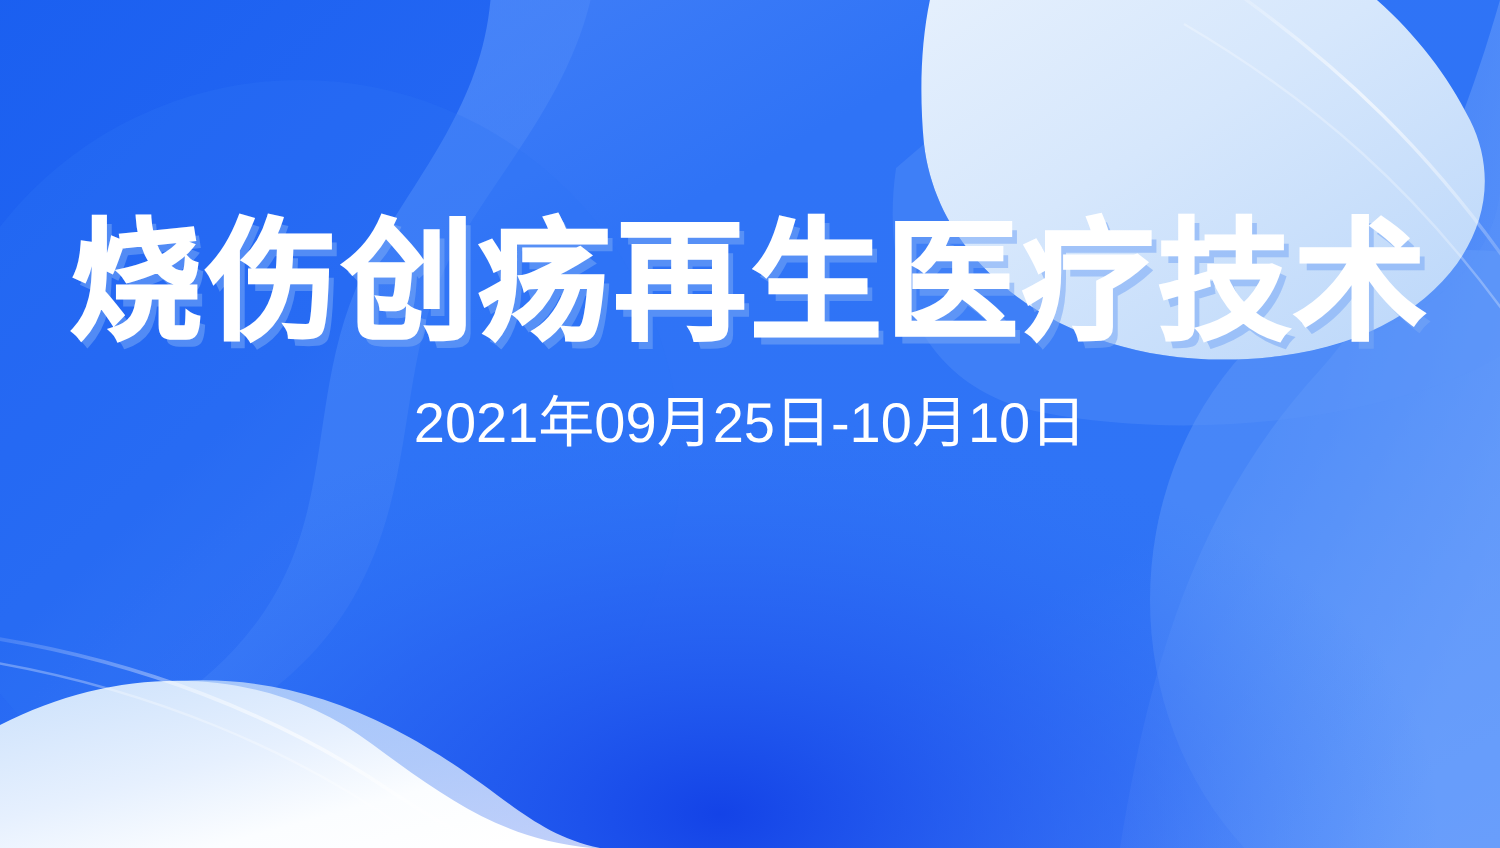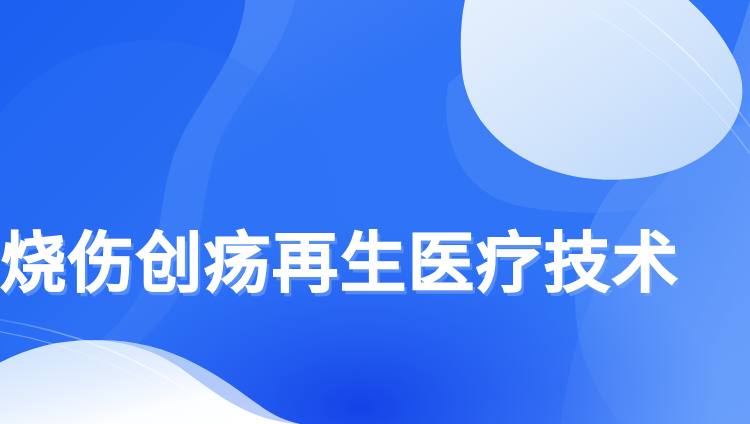--- a/index.html
+++ b/index.html
@@ -22,21 +22,21 @@
     inset: 0;
     width: 750px;
     height: 424px;
     display: block;
   }
   .text-stack {
     position: absolute;
     inset: 0;
     z-index: 5;
     display: flex;
-    flex-direction: row;
+    flex-direction: column;
     align-items: center;
     justify-content: flex-start;
     pointer-events: none;
   }
   .headline {
     margin-top: 101px;
     font-size: 66px;
     line-height: 80px;
     font-weight: 700;
     letter-spacing: 2px;
@@ -156,15 +156,16 @@
 
     <path d="M592,12 C660,52 708,96 752,156" fill="none" stroke="#ffffff" stroke-width="1.2" opacity="0.28"></path>
 
     <path d="M-10,318 C70,330 140,358 196,396 C238,424 268,436 316,440" fill="none" stroke="url(#gArc)" stroke-width="1.8" opacity="0.8"></path>
 
     <path d="M-10,330 C76,344 148,376 202,414 C236,438 262,446 300,450" fill="none" stroke="#ffffff" stroke-width="1.2" opacity="0.3"></path>
   </svg>
 
   <div class="text-stack">
     <div class="headline">烧伤创疡再生医疗技术</div>
+    <div class="daterange">2021年09月25日-10月10日</div>
   </div>
 
 </div>
 
 </body></html>

